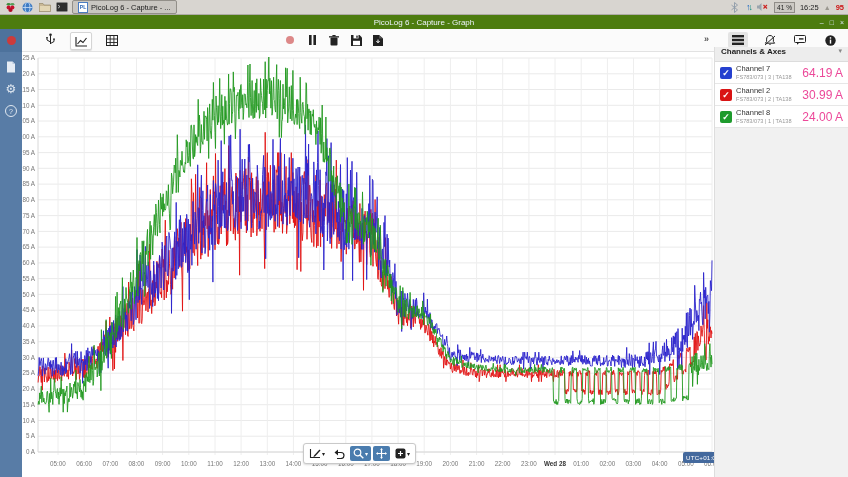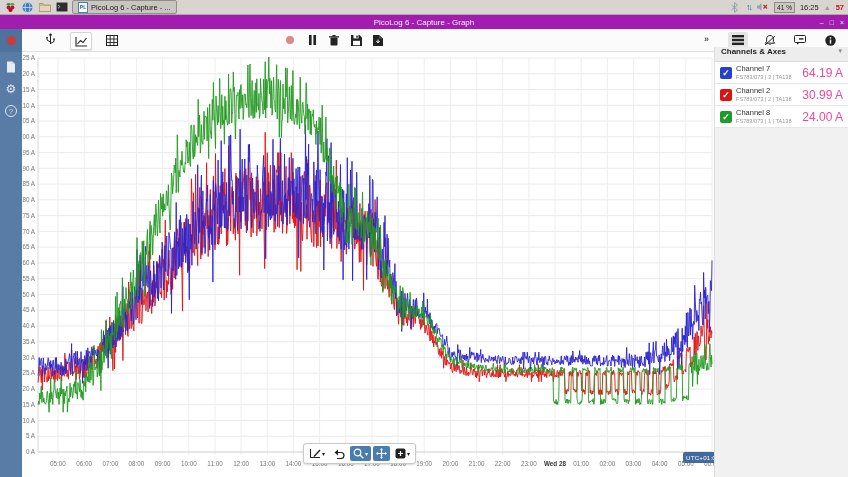--- a/index.html
+++ b/index.html
@@ -17,21 +17,21 @@
                     font-size:5px;font-weight:bold;display:flex;align-items:center;justify-content:center;}
   .tray{margin-left:auto;display:flex;align-items:center;gap:5px;font-size:8px;color:#333;}
   .net-arrows{font-size:9px;letter-spacing:-2px;font-weight:bold;}
   .net-up{color:#1565c0;} .net-down{color:#00897b;}
   .cpu-box{border:1px solid #908d88;background:#ccc9c4;padding:0 2px;font-size:6.5px;color:#222;height:9px;line-height:9px;}
   .clock{font-size:7.5px;color:#222;}
   .temp-tri{color:#9a978f;font-size:7px;}
   .temp-val{color:#cc1111;font-size:7.5px;font-weight:bold;}
 
   
-  .titlebar{position:absolute;top:15px;left:0;width:848px;height:14px;background:#a21caf;color:#eef4fc;
+  .titlebar{position:absolute;top:15px;left:0;width:848px;height:14px;background:#4d7c0f;color:#eef4fc;
             font-size:8px;display:flex;align-items:center;justify-content:center;}
   .win-controls{position:absolute;right:4px;top:0;height:14px;display:flex;align-items:center;gap:6px;
                 font-size:7px;color:#dde8f7;}
 
   
   .toolbar{position:absolute;top:29px;left:22px;width:826px;height:23px;background:#fbfbfb;
            border-bottom:1px solid #e2e2e2;box-sizing:border-box;}
   .tool{position:absolute;top:3px;width:20px;height:16px;display:flex;align-items:center;justify-content:center;}
   .tool.card{background:#fff;border:1px solid #d5d5d5;border-radius:2px;box-shadow:0 1px 1px rgba(0,0,0,.12);}
   .tool.sel{background:#e4e4e4;border-radius:2px;}
@@ -124,21 +124,21 @@
     <span class="net-arrows"><span class="net-up">↑</span><span class="net-down">↓</span></span>
     <span class="tb-icon">
       <svg width="11" height="10" viewBox="0 0 11 10">
         <path d="M0 3.5 h2 l2.5-2.5 v8 L2 6.5 H0 z" fill="#9aa4ad"></path>
         <path d="M6.5 3 l3.5 3.5 m0-3.5 L6.5 6.5" stroke="#cc2222" stroke-width="1.1"></path>
       </svg>
     </span>
     <span class="cpu-box">41 %</span>
     <span class="clock">16:25</span>
     <span class="temp-tri">▲</span>
-    <span class="temp-val">57</span>
+    <span class="temp-val">95</span>
   </div>
 </div>
 
 <div class="titlebar">
   <span>PicoLog 6 - Capture - Graph</span>
   <span class="win-controls">
     <span>–</span>
     <span>□</span>
     <span>×</span>
   </span>

